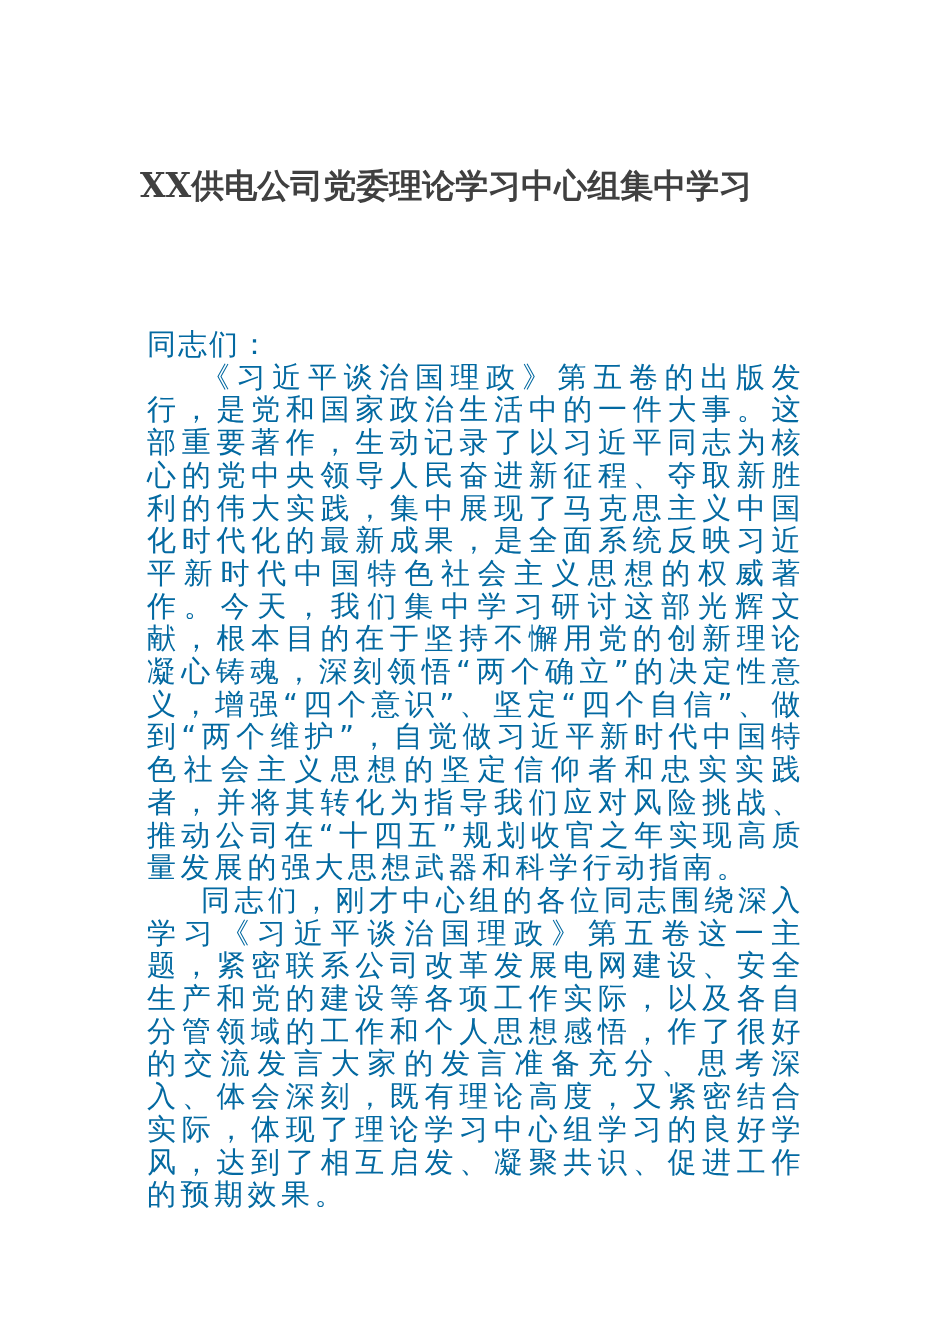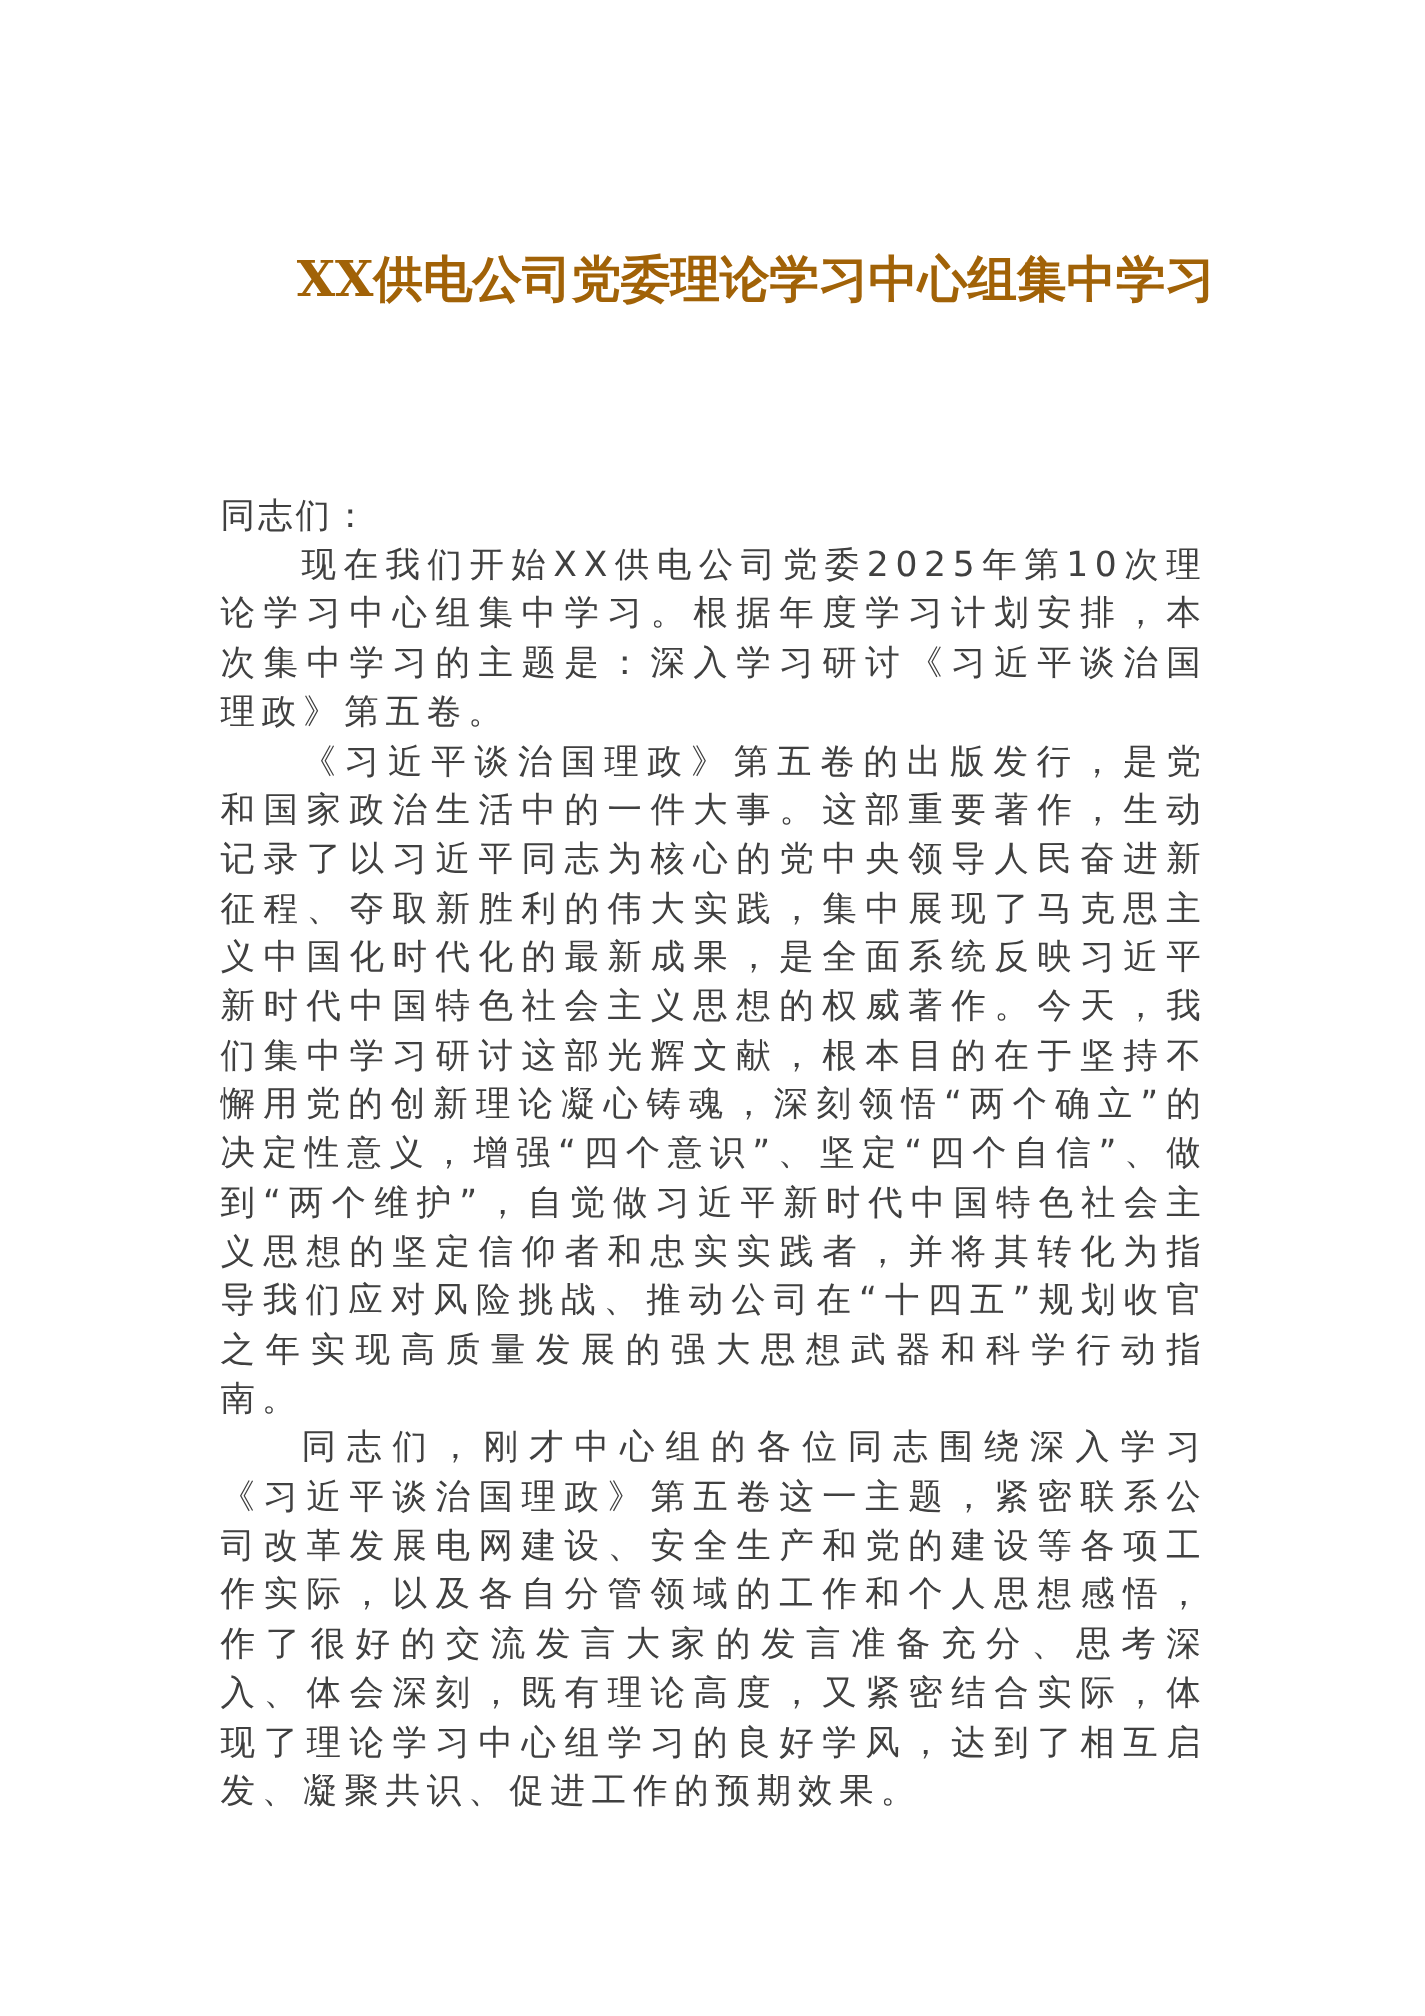--- a/index.html
+++ b/index.html
@@ -1,40 +1,39 @@
 <!DOCTYPE html>
 <html><head>
 <meta charset="utf-8">
 <style>
   html, body { margin: 0; padding: 0; background: #ffffff; }
   body { width: 950px; height: 1344px; position: relative; overflow: hidden; }
   .page { position: absolute; left: 0; top: 0; width: 950px; height: 1344px; background: #fff; }
   .title {
-    position: absolute; left: 140px; width: 670px; text-align: right;
+    position: absolute; left: 140px; width: 670px; text-align: left;
     font-family: "DejaVu Serif", "Liberation Serif", serif;
-    font-weight: bold; font-size: 33px; color: #a16207; letter-spacing: 0px;
+    font-weight: bold; font-size: 33px; color: #404040; letter-spacing: 0px;
     line-height: 40px; white-space: nowrap;
   }
   .title.l1 { top: 166px; }
   .title.l2 { top: 234px; }
   .body {
     position: absolute; left: 147px; top: 328px; width: 658px;
     font-family: "DejaVu Sans", "Liberation Sans", sans-serif;
-    font-size: 23px; color: #404040; line-height: 32.7px;
+    font-size: 29px; color: #0369a1; line-height: 32.7px;
     text-align: justify; letter-spacing: 4.5px;
   }
   .body p { margin: 0; }
   .body p.indent { text-indent: 54px; }
   .greeting { letter-spacing: 2px; }
 </style>
 </head>
 <body>
 
 <div class="page">
   <div class="title l1">XX供电公司党委理论学习中心组集中学习</div>
 
   <div class="body">
     <p class="greeting">同志们：</p>
-    <p class="indent">现在我们开始XX供电公司党委2025年第10次理论学习中心组集中学习。根据年度学习计划安排，本次集中学习的主题是：深入学习研讨《习近平谈治国理政》第五卷。</p>
     <p class="indent">《习近平谈治国理政》第五卷的出版发行，是党和国家政治生活中的一件大事。这部重要著作，生动记录了以习近平同志为核心的党中央领导人民奋进新征程、夺取新胜利的伟大实践，集中展现了马克思主义中国化时代化的最新成果，是全面系统反映习近平新时代中国特色社会主义思想的权威著作。今天，我们集中学习研讨这部光辉文献，根本目的在于坚持不懈用党的创新理论凝心铸魂，深刻领悟“两个确立”的决定性意义，增强“四个意识”、坚定“四个自信”、做到“两个维护”，自觉做习近平新时代中国特色社会主义思想的坚定信仰者和忠实实践者，并将其转化为指导我们应对风险挑战、推动公司在“十四五”规划收官之年实现高质量发展的强大思想武器和科学行动指南。</p>
     <p class="indent">同志们，刚才中心组的各位同志围绕深入学习《习近平谈治国理政》第五卷这一主题，紧密联系公司改革发展电网建设、安全生产和党的建设等各项工作实际，以及各自分管领域的工作和个人思想感悟，作了很好的交流发言大家的发言准备充分、思考深入、体会深刻，既有理论高度，又紧密结合实际，体现了理论学习中心组学习的良好学风，达到了相互启发、凝聚共识、促进工作的预期效果。</p>
   </div>
 </div>
 
 </body></html>

